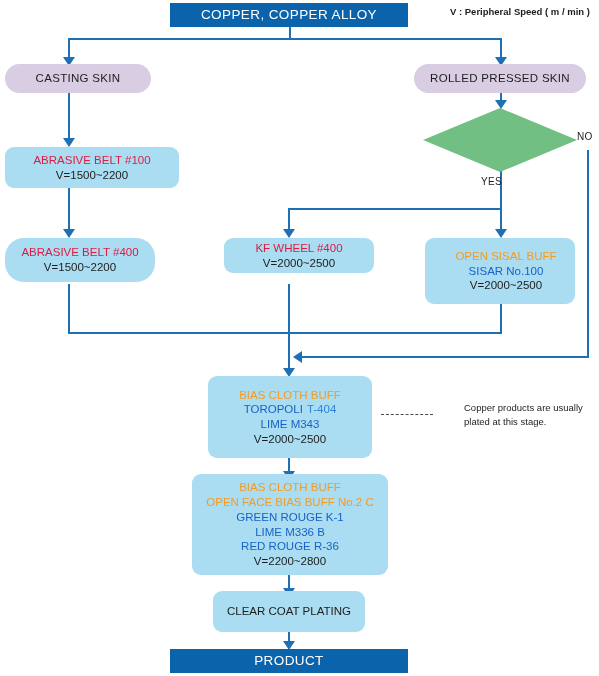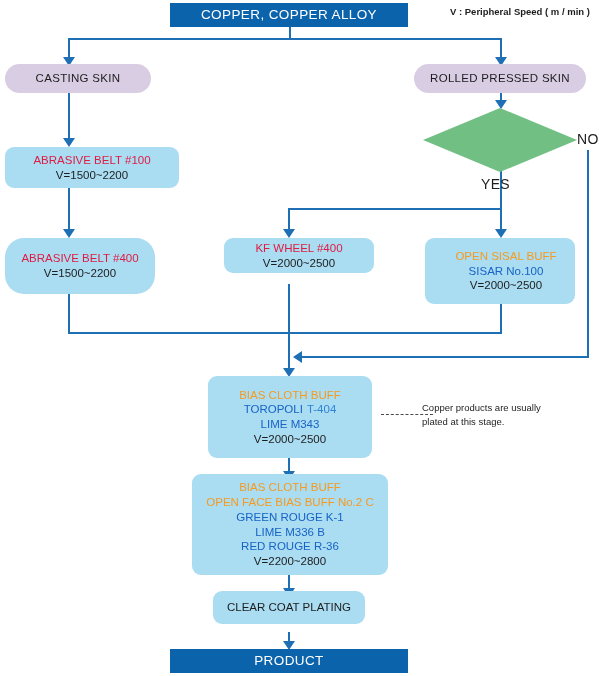--- a/index.html
+++ b/index.html
@@ -80,21 +80,21 @@
     border-right: 6px solid transparent;
     border-top: 9px solid #1f6fb4;
   }
   .arrow-left {
     border-top: 6px solid transparent;
     border-bottom: 6px solid transparent;
     border-right: 9px solid #1f6fb4;
   }
   .branch-label {
     position: absolute;
-    font-size: 14px;
+    font-size: 10px;
     color: #1d1d1d;
     letter-spacing: 0.3px;
   }
   .legend {
     position: absolute;
     font-size: 9.5px;
     color: #1d1d1d;
     white-space: nowrap;
   }
   .note {
@@ -178,21 +178,21 @@
   </div>
 
   <div class="branch-label" style="left:481px; top:176px;">YES</div>
   <div class="branch-label" style="left:577px; top:131px;">NO</div>
 
   <div class="node proc" style="left:5px; top:147px; width:174px; height:41px;">
     <span class="ln-red">ABRASIVE BELT #100</span>
     <span class="ln-dark">V=1500~2200</span>
   </div>
 
-  <div class="node proc" style="left:5px; top:238px; width:150px; height:56px;border-radius:19px;">
+  <div class="node proc" style="left:5px; top:238px; width:150px; height:44px;border-radius:19px;">
     <span class="ln-red">ABRASIVE BELT #400</span>
     <span class="ln-dark">V=1500~2200</span>
   </div>
 
   <div class="node proc" style="left:224px; top:238px; width:150px; height:35px;">
     <span class="ln-red">KF WHEEL #400</span>
     <span class="ln-dark">V=2000~2500</span>
   </div>
 
   <div class="node proc" style="left:425px; top:238px; width:150px; height:66px;padding-left:12px;">
@@ -204,35 +204,35 @@
   <div class="node proc" style="left:208px; top:376px; width:164px; height:82px;">
     <span class="ln-org">BIAS CLOTH BUFF</span>
     <span>
       <span class="ln-blue">TOROPOLI</span><span class="ln-blue2" style="margin-left:4px;margin-top:20px;">T-404</span>
     </span>
     <span class="ln-blue">LIME M343</span>
     <span class="ln-dark">V=2000~2500</span>
   </div>
 
   <div class="note-dash" style="left:381px; top:414px; width:52px;"></div>
-  <div class="note" style="left:422px; top:401px;">
+  <div class="note" style="left:464px; top:401px;">
     <div>Copper products are usually</div>
     <div>plated at this stage.</div>
   </div>
 
   <div class="node proc" style="left:192px; top:474px; width:196px; height:101px;">
     <span class="ln-org">BIAS CLOTH BUFF</span>
     <span class="ln-org">OPEN FACE BIAS BUFF No.2 C</span>
     <span class="ln-blue">GREEN ROUGE K-1</span>
     <span class="ln-blue">LIME M336 B</span>
     <span class="ln-blue">RED ROUGE R-36</span>
     <span class="ln-dark">V=2200~2800</span>
   </div>
 
-  <div class="node proc" style="left:213px; top:591px; width:152px; height:33px;">
+  <div class="node proc" style="left:213px; top:591px; width:152px; height:41px;">
     <span class="ln-dark">CLEAR COAT PLATING</span>
   </div>
 
   <div class="node bar" style="left:170px; top:649px; width:238px; height:24px;">
     <span>PRODUCT</span>
   </div>
 
 </div>
 
 </body></html>

